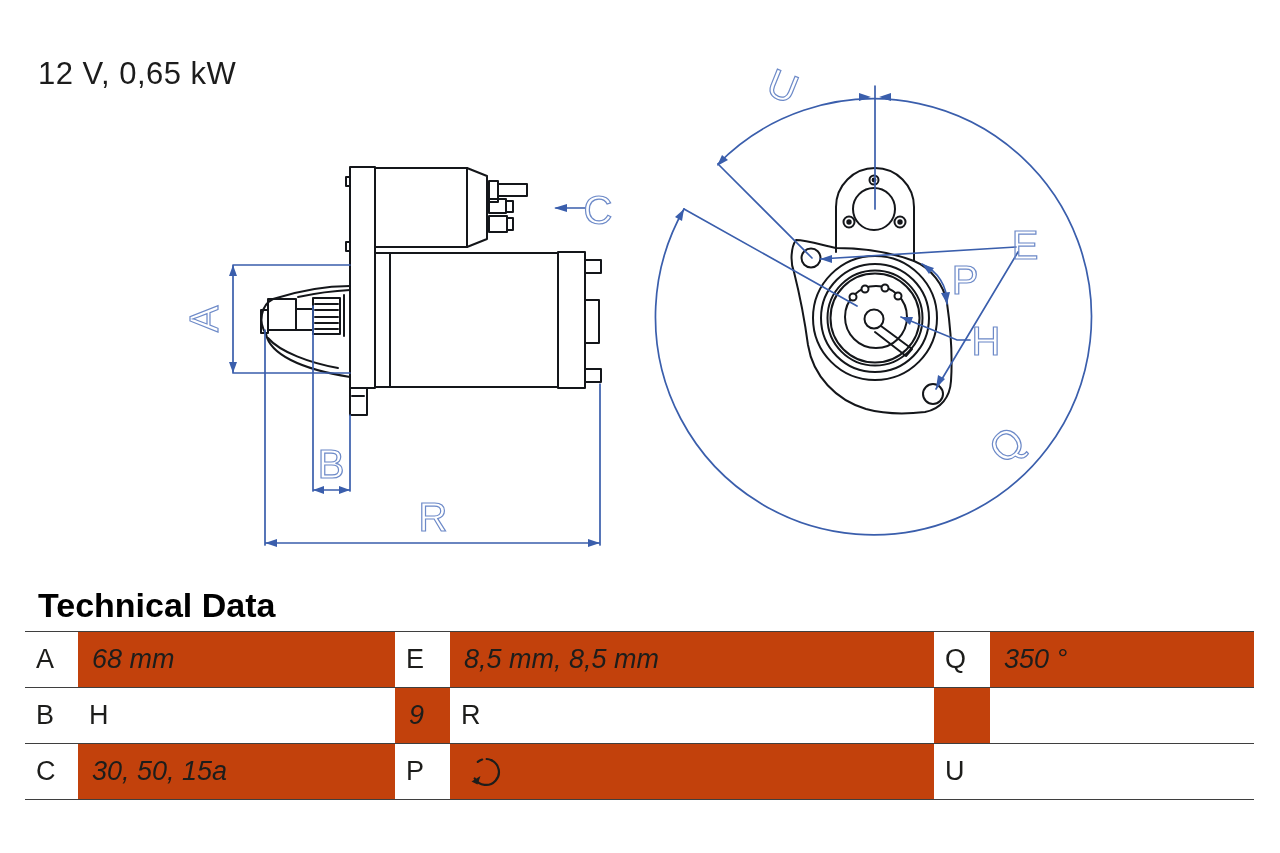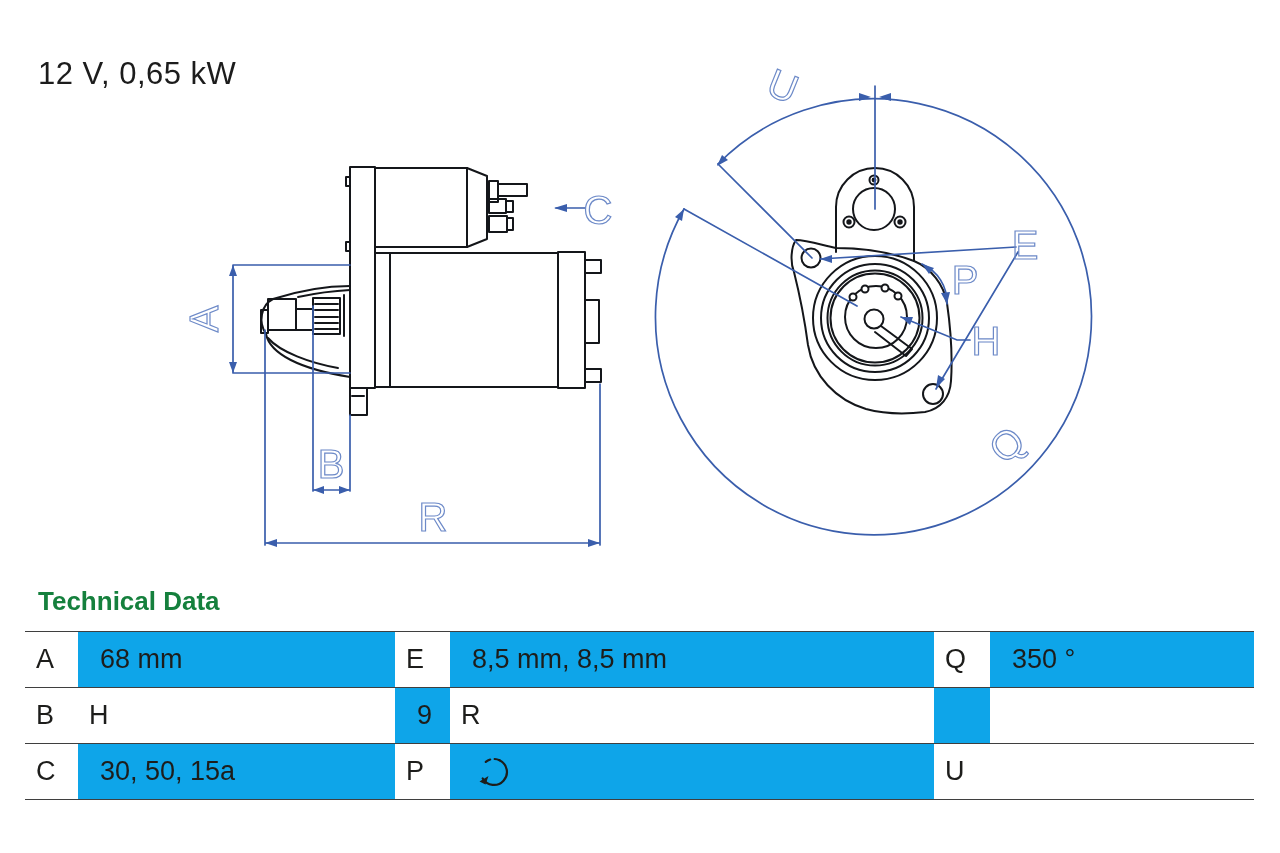--- a/index.html
+++ b/index.html
@@ -7,36 +7,36 @@
     width:1280px;height:853px;position:relative;background:#ffffff;
     font-family:"Liberation Sans", sans-serif;color:#1d1d1b;overflow:hidden;
   }
   .page-title{
     position:absolute;left:38px;top:20px;
     font-size:31px;font-weight:500;letter-spacing:.5px;color:#1c1c1c;margin-top:36px;
   }
   .drawing-svg{position:absolute;left:0;top:0;}
   .tech-heading{
     position:absolute;left:38px;top:586px;
-    font-size:26px;font-weight:700;color:#15803d;
+    font-size:34px;font-weight:700;color:#000000;
   }
   .data-table{
     position:absolute;left:25px;top:631px;width:1229px;
     border-top:1px solid #3f3f3f;border-bottom:1px solid #3f3f3f;
   }
   .t-row{
     display:grid;
     grid-template-columns:53px 317px 55px 484px 56px 264px;
     height:55px;line-height:55px;
     border-bottom:1px solid #3f3f3f;
     font-size:27px;
   }
   .t-row:last-child{border-bottom:none;}
   .cell-key{background:#ffffff;padding-left:11px;}
-  .cell-val{background:#0ea5e9;padding-left:22px;white-space:nowrap;}
+  .cell-val{background:#c2410c;padding-left:14px;white-space:nowrap;font-style:italic;}
   .cell-val.icon-cell{display:flex;align-items:center;}
   .rot-icon{display:block;margin-left:3px;}
   .dim-label{
     font-family:"Liberation Sans", sans-serif;
     font-size:40px;fill:none;stroke:#6d8ac8;stroke-width:1.2px;
   }
 </style>
 </head>
 <body>
 

